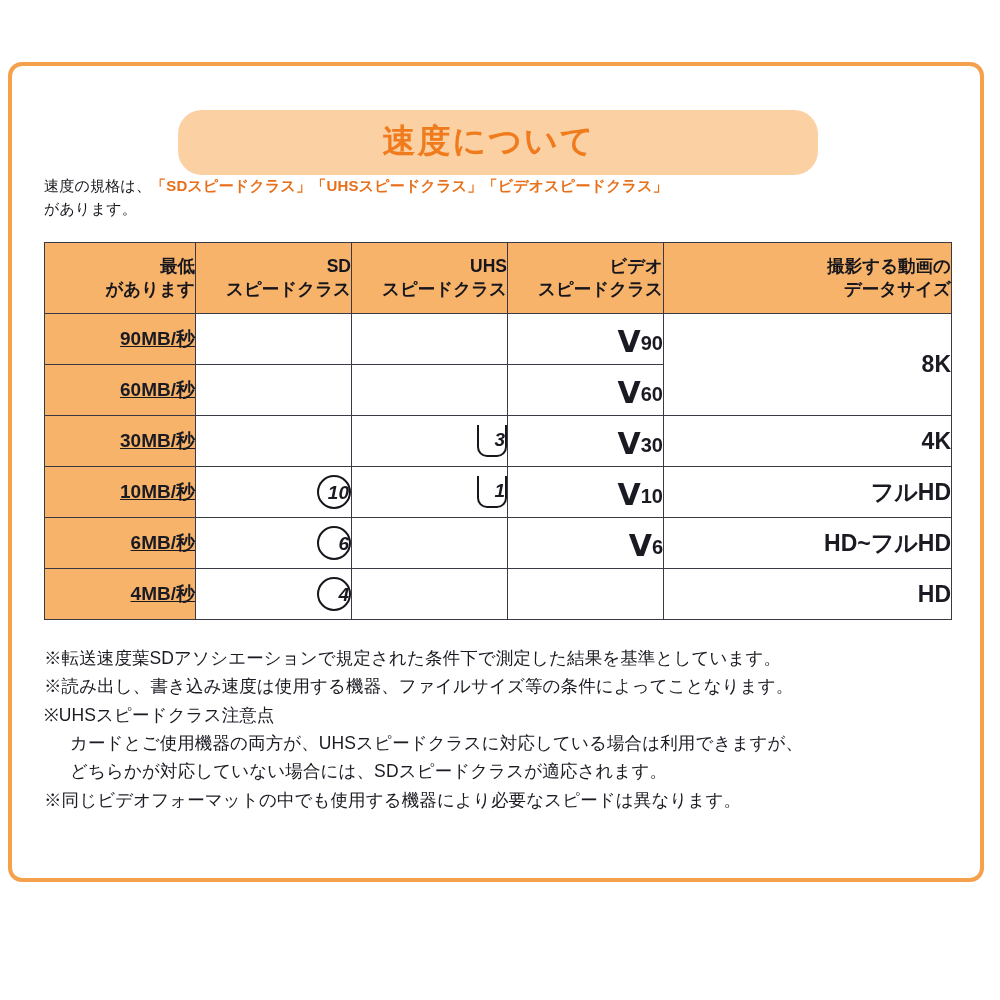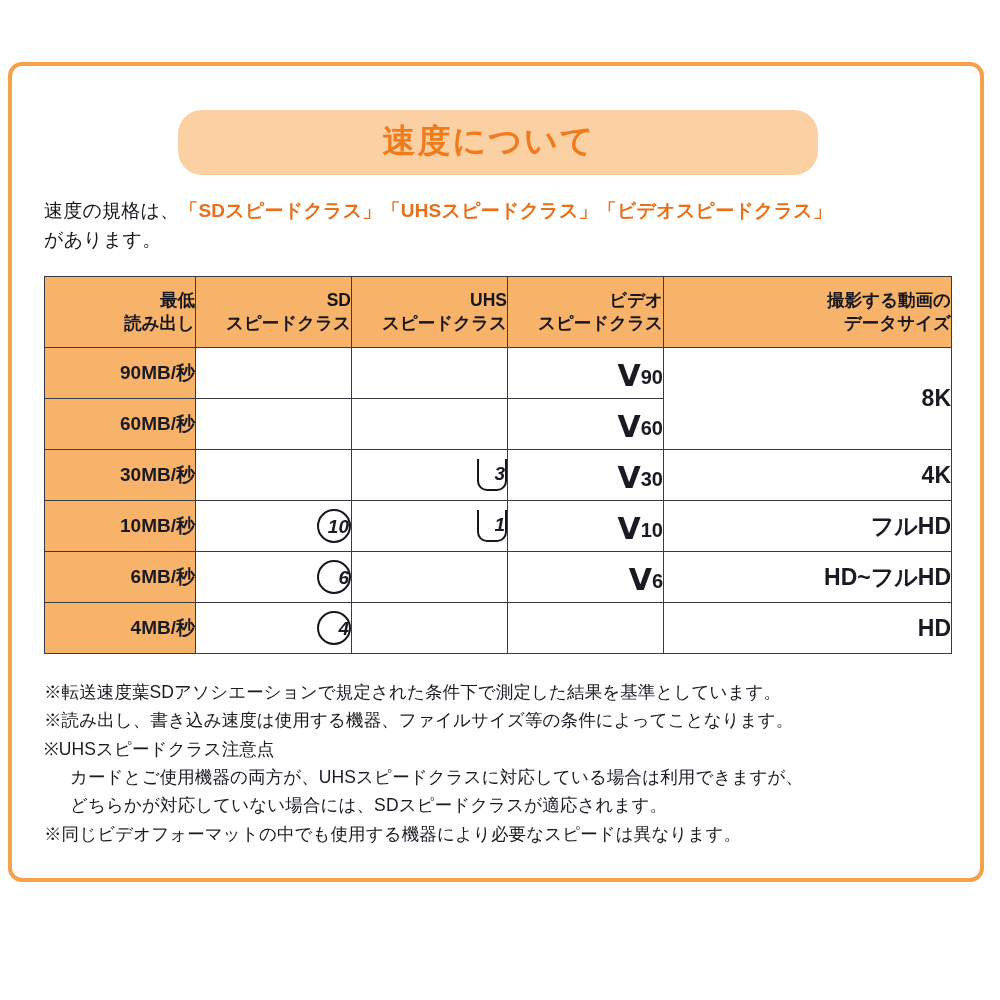--- a/index.html
+++ b/index.html
@@ -47,22 +47,21 @@
     padding: 9px 18px 11px 0;
     box-sizing: border-box;
   }
   .title-pill span {
     font-size: 33px;
     font-weight: bold;
     color: #F07B1D;
     letter-spacing: 2px;
   }
   .lead {
-    margin-top: 22px;
-    font-size: 19px;
+    font-size: 15px;
     line-height: 1.5;
     color: #15151c;
     letter-spacing: 0.2px;
   }
   .lead .em {
     color: #E8701A;
     font-weight: bold;
   }
 
   table.speed {
@@ -85,20 +84,21 @@
     height: 70px;
     color: #16161c;
   }
   table.speed thead th .l2 { display: block; }
   td.speedcol {
     background: #F7B36A;
     font-size: 19px;
     font-weight: bold;
     height: 50px;
     width: 150px;
+    text-decoration: underline;
   }
   td.cell {
     background: #ffffff;
     height: 50px;
     font-size: 21px;
     font-weight: bold;
   }
   .vmark {
     display: inline-block;
     font-weight: bold;
@@ -166,21 +166,21 @@
       <div class="lead">
         <span>速度の規格は、</span><span class="em">「SDスピードクラス」</span><span class="em">「UHSスピードクラス」</span><span class="em">「ビデオスピードクラス」</span><br>
         <span>があります。</span>
       </div>
 
       <table class="speed">
         <thead>
           <tr>
             <th style="width:150px">
               <span>最低</span>
-              <span class="l2">読み出し</span>
+              <span class="l2">があります</span>
             </th>
             <th style="width:155px">
               <span>SD</span>
               <span class="l2">スピードクラス</span>
             </th>
             <th style="width:155px">
               <span>UHS</span>
               <span class="l2">スピードクラス</span>
             </th>
             <th style="width:155px">

